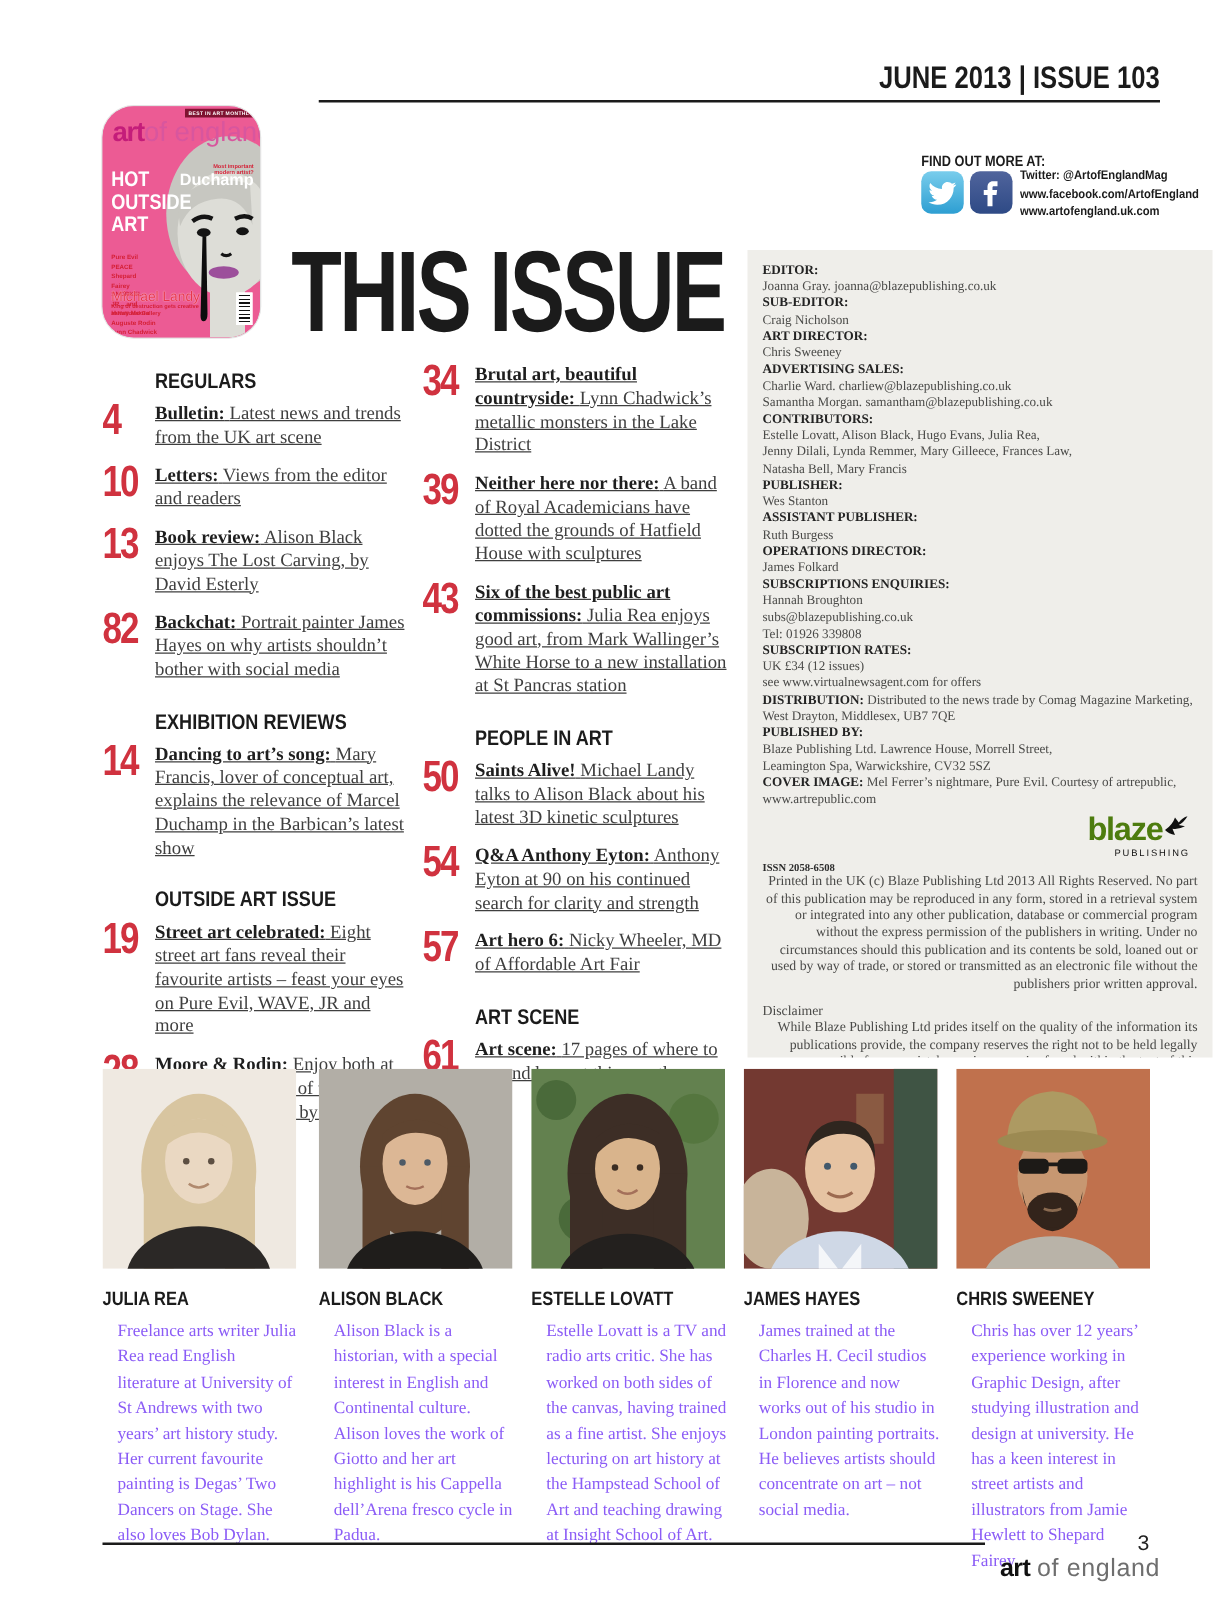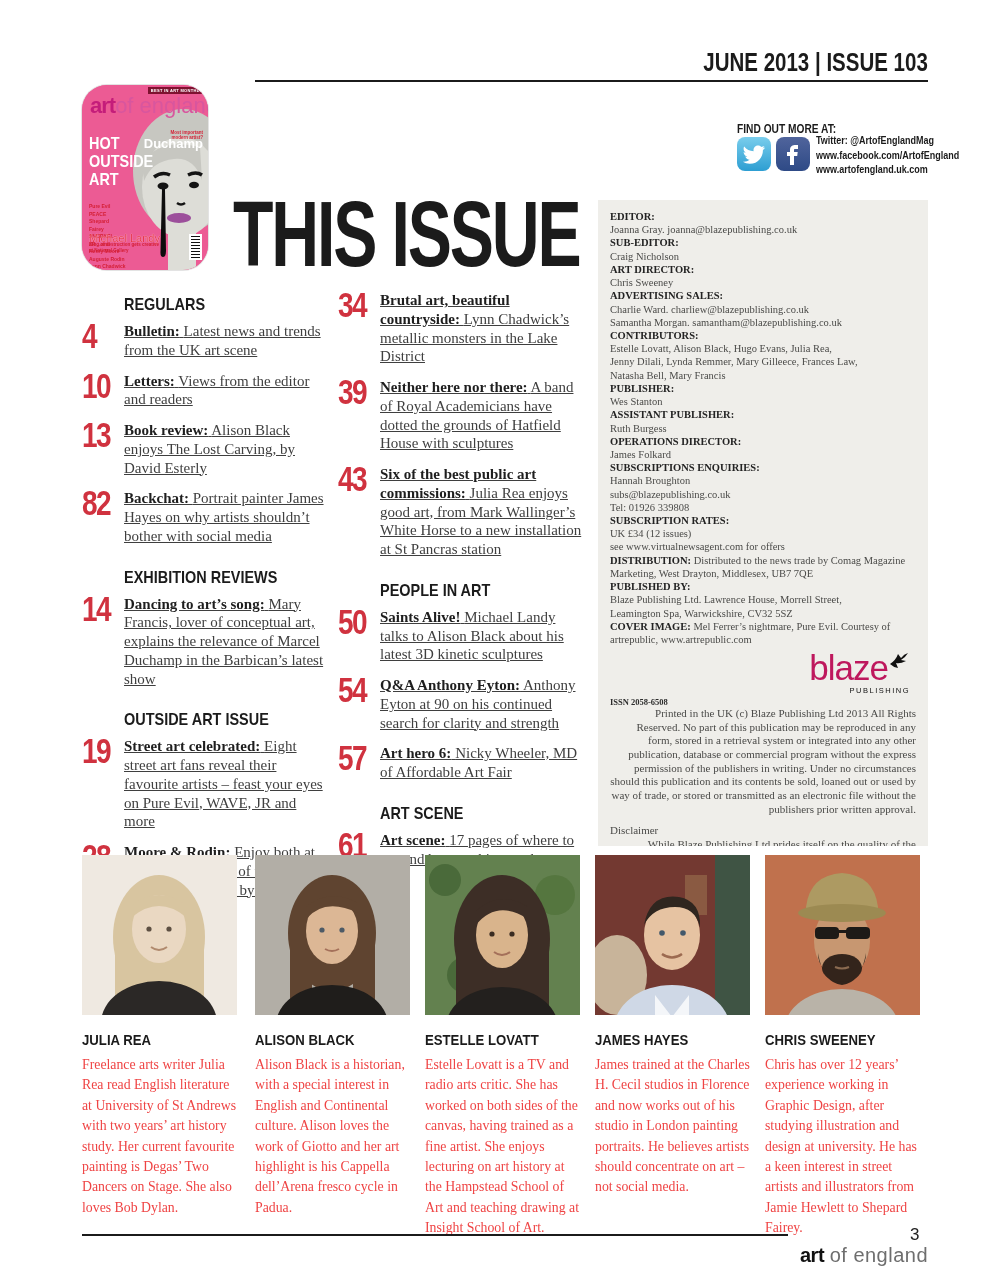--- a/index.html
+++ b/index.html
@@ -56,28 +56,28 @@
   .social-head { top:122px; left:737px; font-family:"Liberation Sans",sans-serif; font-weight:bold;
     font-size:12px; color:#1b1b1b; transform:scaleX(0.85); transform-origin:left top; }
   .soc-icon { width:34px; height:34px; border-radius:8px; position:absolute; top:137px; }
   .soc-tw { left:737px; background:linear-gradient(180deg,#79cdec 0%,#2d9ed2 100%); }
   .soc-fb { left:776px; background:linear-gradient(180deg,#50649c 0%,#2e4a86 100%); }
   .soc-lines { top:134px; left:816px; font-family:"Liberation Sans",sans-serif; font-weight:bold;
     font-size:10px; line-height:1.45; color:#1b1b1b; transform:scaleX(0.9); transform-origin:left top; }
   .soc-lines div { white-space:nowrap; }
 
   
-  .panel { top:200px; left:598px; width:330px; height:646px; background:#efeeea; padding:10px 12px 8px 12px; overflow:hidden; }
+  .panel { top:200px; left:598px; width:372px; height:646px; background:#efeeea; padding:10px 12px 8px 12px; overflow:hidden; }
   .m-entry { font-size:10.5px; line-height:1.26; color:#4a4a48; }
   .m-label { font-weight:bold; color:#232323; display:block; }
   .m-entry.inline .m-label { display:inline; }
   .pre { white-space:pre-line;text-align:right; }
   .blaze { text-align:right; margin:4px 6px 2px 0; }
   .blaze-row { display:inline-flex; align-items:flex-start; }
-  .blaze-name { font-family:"Liberation Sans",sans-serif; font-weight:normal; font-size:35px; letter-spacing:-1px; color:#be185d; line-height:1; }
+  .blaze-name { font-family:"Liberation Sans",sans-serif; font-weight:bold; font-size:26px; letter-spacing:-1px; color:#4d7c0f; line-height:1; }
   .blaze-sub { font-family:"Liberation Sans",sans-serif; font-size:7.5px; letter-spacing:1.5px; color:#111; margin-top:1px; }
   .issn { font-size:8.5px; font-weight:bold; color:#2c2c2c; margin-top:2px; }
   .fp { font-size:11px; line-height:1.24; color:#4a4a48; }
   .fp-title { margin-top:8px; }
 
   
   .toc-col { position:absolute; }
   .toc-left { top:295px; left:82px; width:242px; }
   .toc-mid { top:291px; left:338px; width:248px; }
   .sec-h { font-family:"Liberation Sans",sans-serif; font-weight:bold; font-size:17px; color:#1b1b1b;
@@ -89,21 +89,21 @@
     font-size:35px; line-height:0.82; color:#d0323f; letter-spacing:-2px;
     transform:scaleX(0.8); transform-origin:left top; }
   .toc-text { font-size:15px; line-height:1.25; color:#3f3f3f;text-decoration:underline; }
   .toc-text b { color:#1e1e1e; }
 
   
   .bio { position:absolute; top:855px; width:157px; }
   .bio svg { display:block; }
   .bio-name { font-family:"Liberation Sans",sans-serif; font-weight:bold; font-size:15.5px; color:#1b1b1b;
     margin-top:16px; transform:scaleX(0.85); transform-origin:left top; white-space:nowrap; }
-  .bio-text { font-size:13.8px; line-height:1.48; margin-top:6px; color:#ef4444; }
+  .bio-text { font-size:13.8px; line-height:1.48; margin-top:6px; color:#8b5cf6;margin-left:12px; }
 
   
   .footer-rule { top:1234px; left:82px; width:706px; height:2px; background:#1b1b1b; }
   .footer-brand { top:1224px; left:800px; font-family:Liberation Sans, sans-serif; font-size:20px; white-space:nowrap;margin-top:20px; }
   .footer-brand .fb1 { font-weight:bold; color:#111; letter-spacing:-0.5px; }
   .footer-brand .fb2 { font-weight:normal; color:#6e6e6e; letter-spacing:0.5px; }
   .footer-page { top:1225px; left:910px; font-family:"Liberation Sans",sans-serif; font-size:17px; color:#222; }
 </style>
 </head>
 <body>

